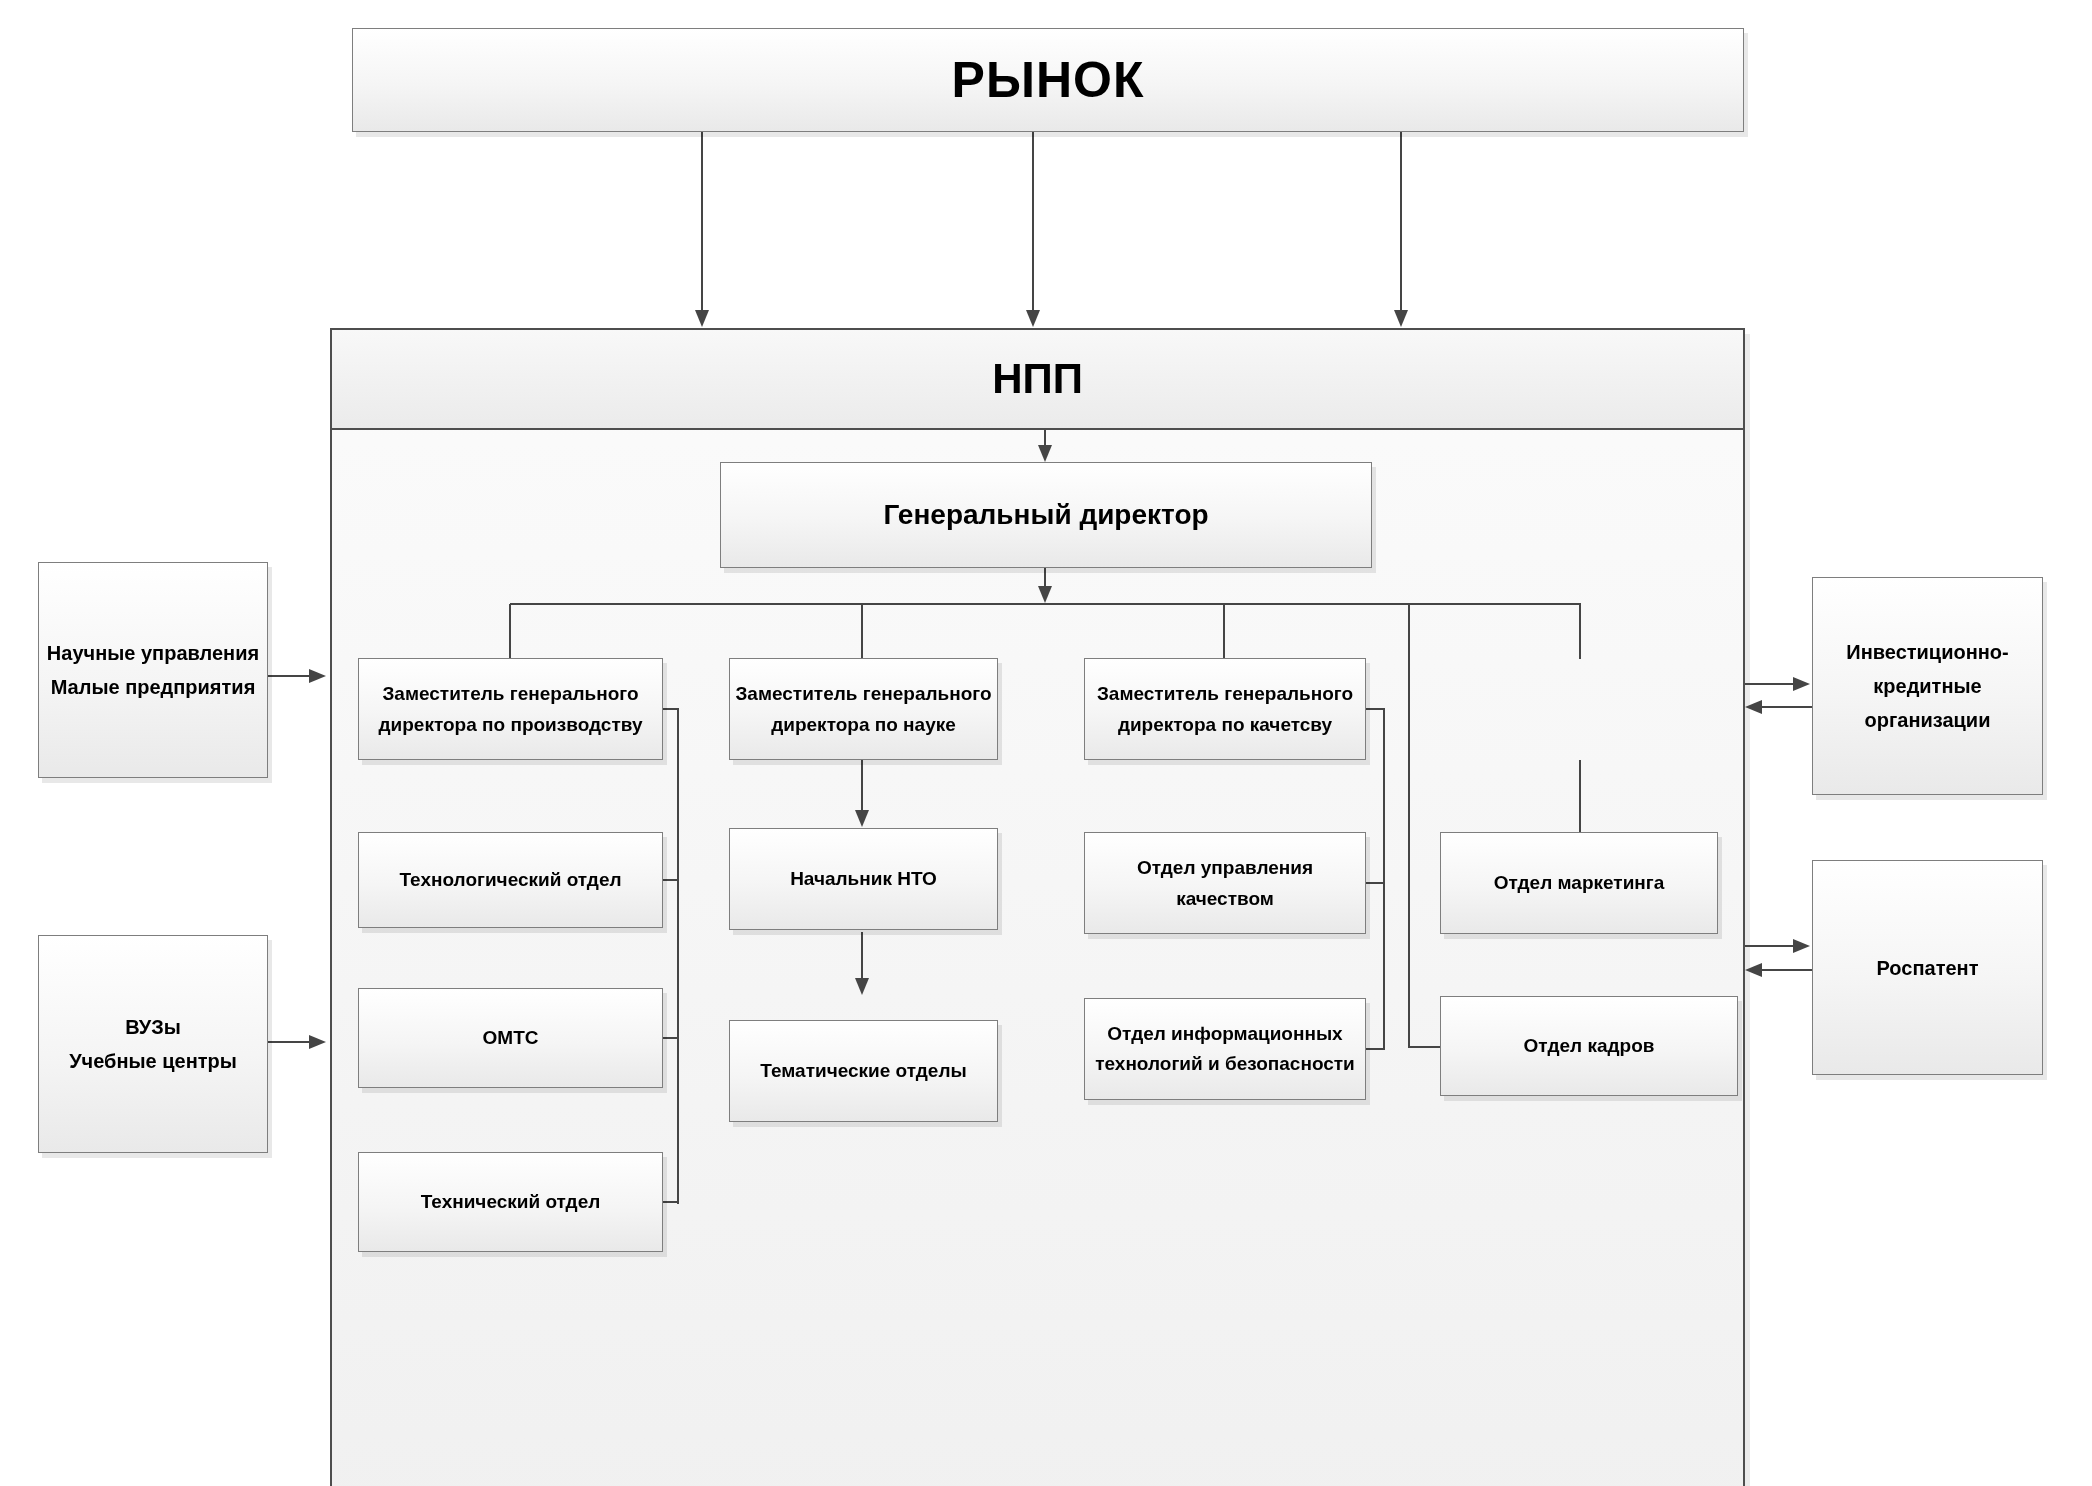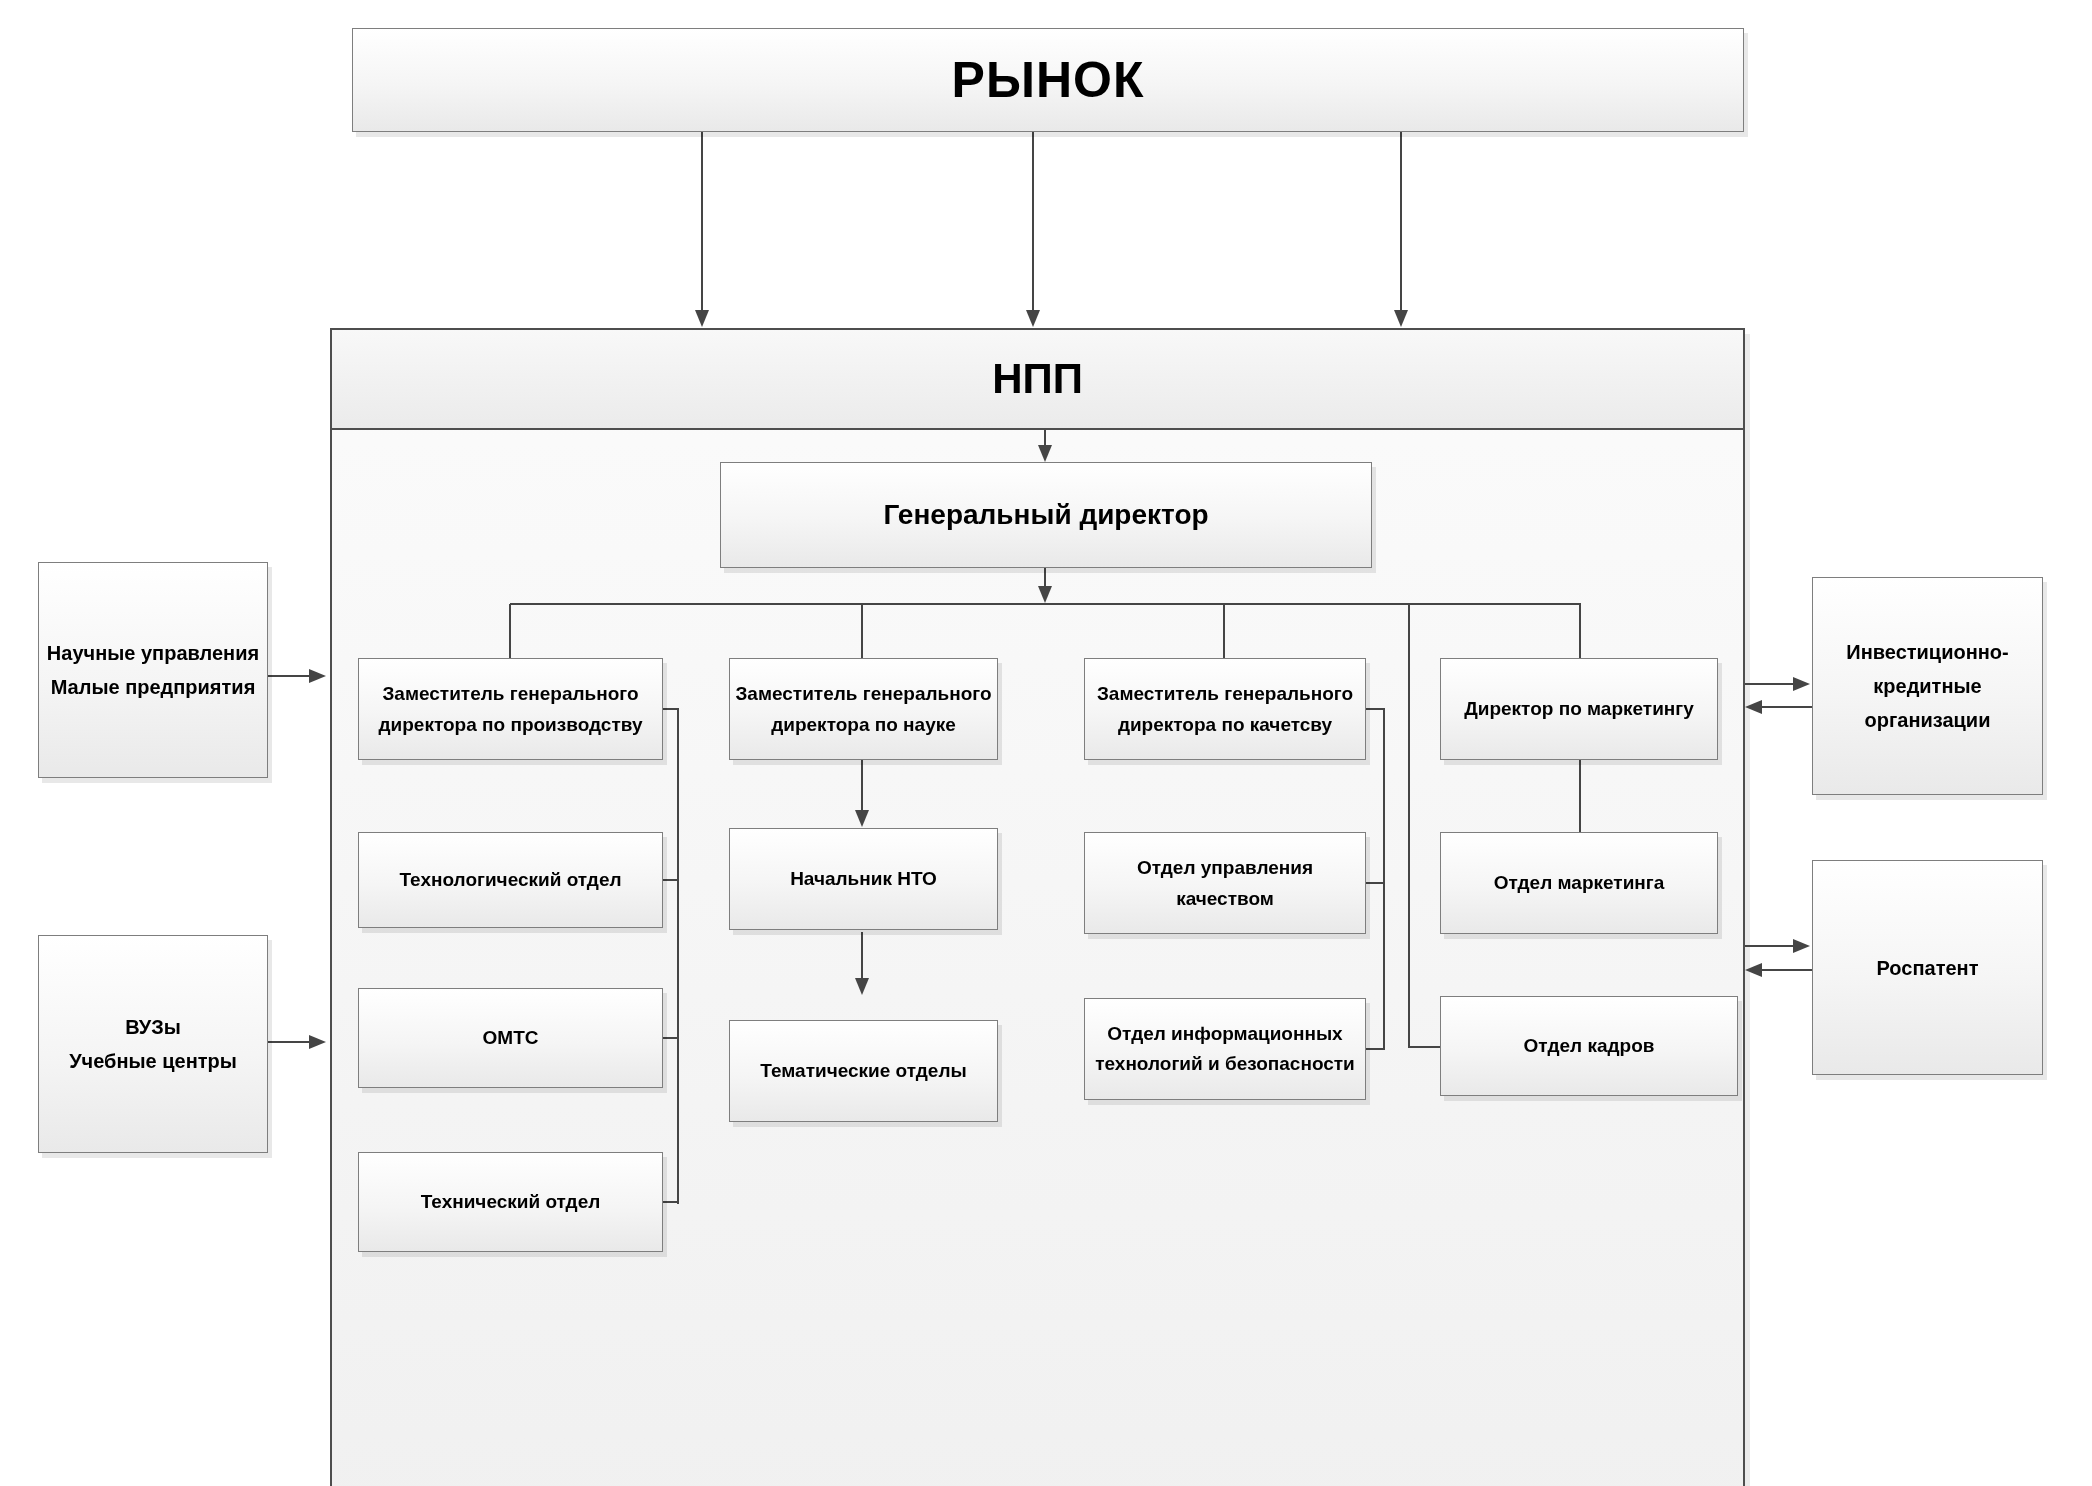--- a/index.html
+++ b/index.html
@@ -124,21 +124,20 @@
   <div class="hline" style="left:1762px;top:969px;width:50px"></div>
   <div class="ah ah-left" style="left:1745px;top:963px"></div>
 
   <div class="box gd" style="left:720px;top:462px;width:652px;height:106px">Генеральный директор</div>
 
   <div class="box market" style="left:352px;top:28px;width:1392px;height:104px">РЫНОК</div>
 
   <div class="box node" style="left:358px;top:658px;width:305px;height:102px">Заместитель генерального директора по производству</div>
   <div class="box node" style="left:729px;top:658px;width:269px;height:102px">Заместитель генерального директора по науке</div>
   <div class="box node" style="left:1084px;top:658px;width:282px;height:102px">Заместитель генерального директора по качетсву</div>
-  <div class="box node" style="left:1440px;top:658px;width:278px;height:102px">Директор по маркетингу</div>
 
   <div class="box node" style="left:358px;top:832px;width:305px;height:96px">Технологический отдел</div>
   <div class="box node" style="left:358px;top:988px;width:305px;height:100px">ОМТС</div>
   <div class="box node" style="left:358px;top:1152px;width:305px;height:100px">Технический отдел</div>
 
   <div class="box node" style="left:729px;top:828px;width:269px;height:102px">Начальник НТО</div>
   <div class="box node" style="left:729px;top:1020px;width:269px;height:102px">Тематические отделы</div>
 
   <div class="box node" style="left:1084px;top:832px;width:282px;height:102px">Отдел управления качеством</div>
   <div class="box node-small" style="left:1084px;top:998px;width:282px;height:102px">Отдел информационных технологий и безопасности</div>

